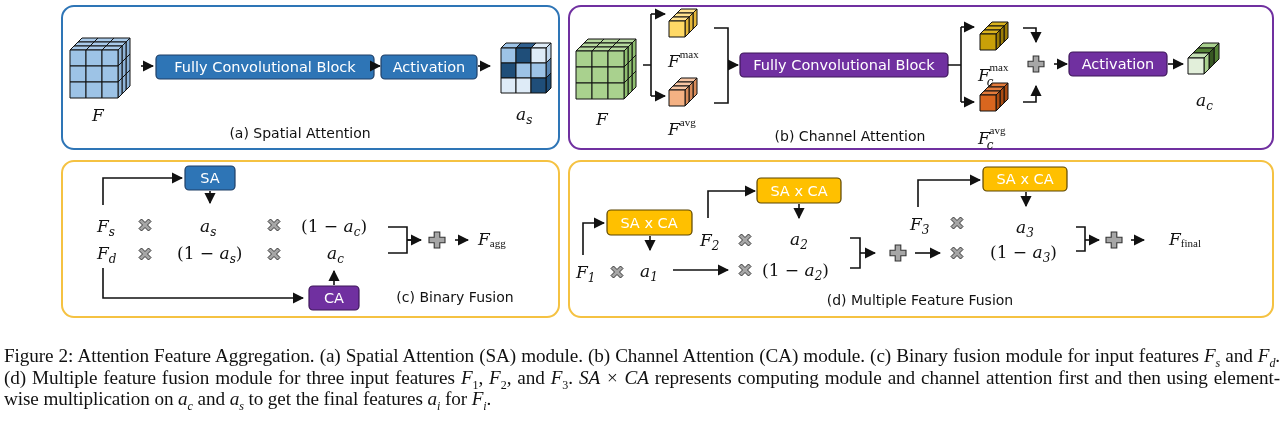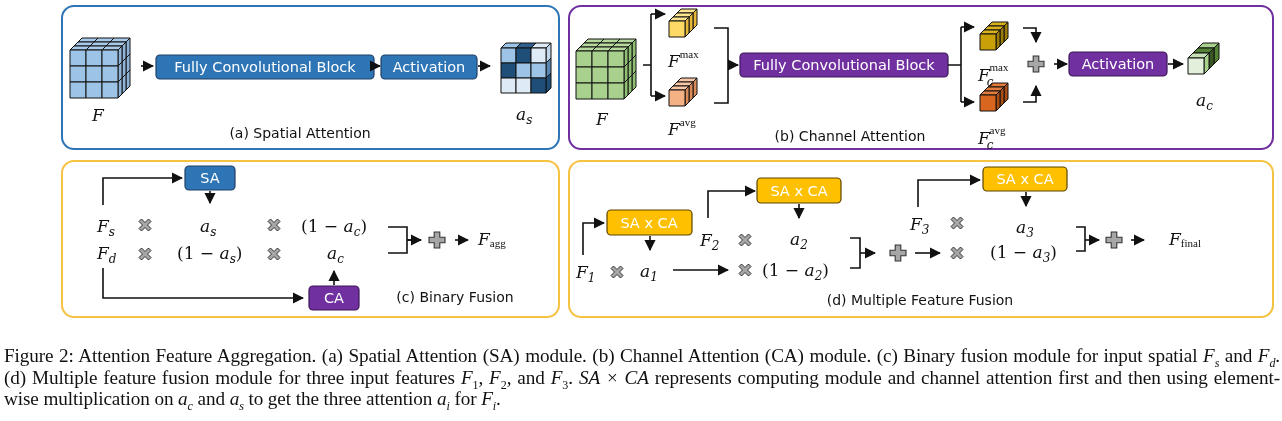--- a/index.html
+++ b/index.html
@@ -292,15 +292,15 @@
     <use href="#pop" x="1114" y="240"></use>
     <line class="line" x1="1131" y1="240" x2="1144" y2="240" marker-end="url(#arr)"></line>
     <text class="m" x="1169" y="245"><tspan>F</tspan><tspan class="subr" dy="2">final</tspan></text>
 
     <text class="cap" x="920" y="305" text-anchor="middle">(d) Multiple Feature Fusion</text>
   </g>
 </svg>
 
 <div id="caption">
   <span>Figure 2: Attention Feature Aggregation. (a) Spatial Attention (SA) module. (b) Channel Attention (CA) module. (c) Binary fusion module for</span>
-  <span>input spatial </span><i><span>F</span><sub>s</sub></i><span> and </span><i><span>F</span><sub>d</sub></i><span>. (d) Multiple feature fusion module for three input features </span><i><span>F</span></i><sub>1</sub><span>, </span><i><span>F</span></i><sub>2</sub><span>, and </span><i><span>F</span></i><sub>3</sub><span>. </span><i>SA × CA</i><span> represents computing module</span>
-  <span>and channel attention first and then using element-wise multiplication on </span><i><span>a</span><sub>c</sub></i><span> and </span><i><span>a</span><sub>s</sub></i><span> to get the three attention </span><i><span>a</span><sub>i</sub></i><span> for </span><i><span>F</span><sub>i</sub></i><span>.</span>
+  <span>input features </span><i><span>F</span><sub>s</sub></i><span> and </span><i><span>F</span><sub>d</sub></i><span>. (d) Multiple feature fusion module for three input features </span><i><span>F</span></i><sub>1</sub><span>, </span><i><span>F</span></i><sub>2</sub><span>, and </span><i><span>F</span></i><sub>3</sub><span>. </span><i>SA × CA</i><span> represents computing module</span>
+  <span>and channel attention first and then using element-wise multiplication on </span><i><span>a</span><sub>c</sub></i><span> and </span><i><span>a</span><sub>s</sub></i><span> to get the final features </span><i><span>a</span><sub>i</sub></i><span> for </span><i><span>F</span><sub>i</sub></i><span>.</span>
 </div>
 
 </body></html>

